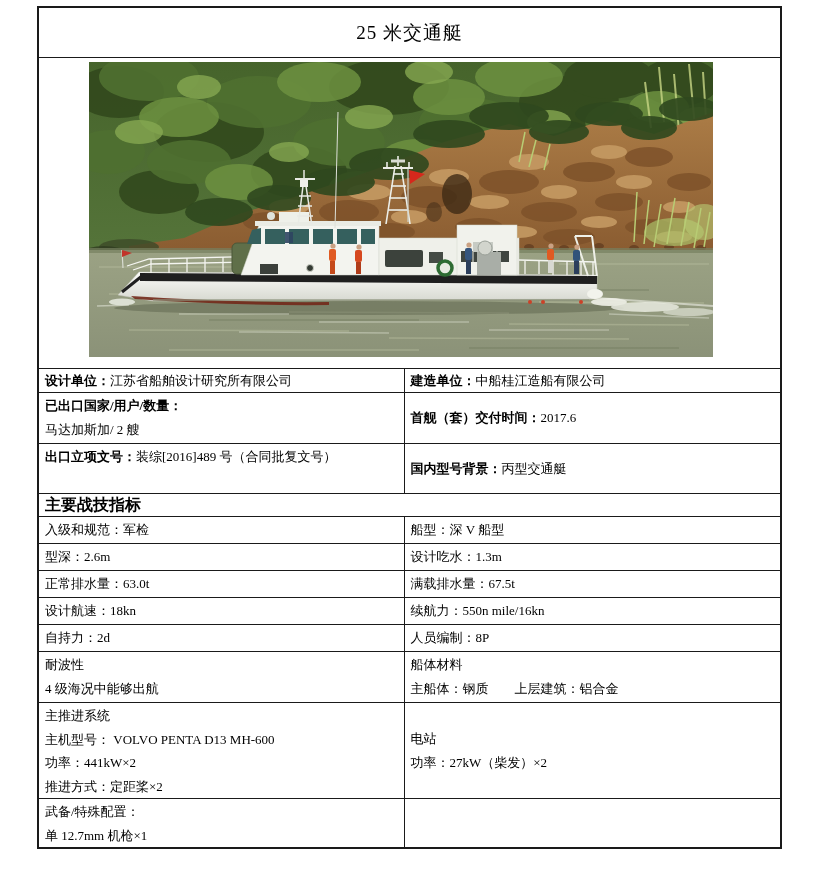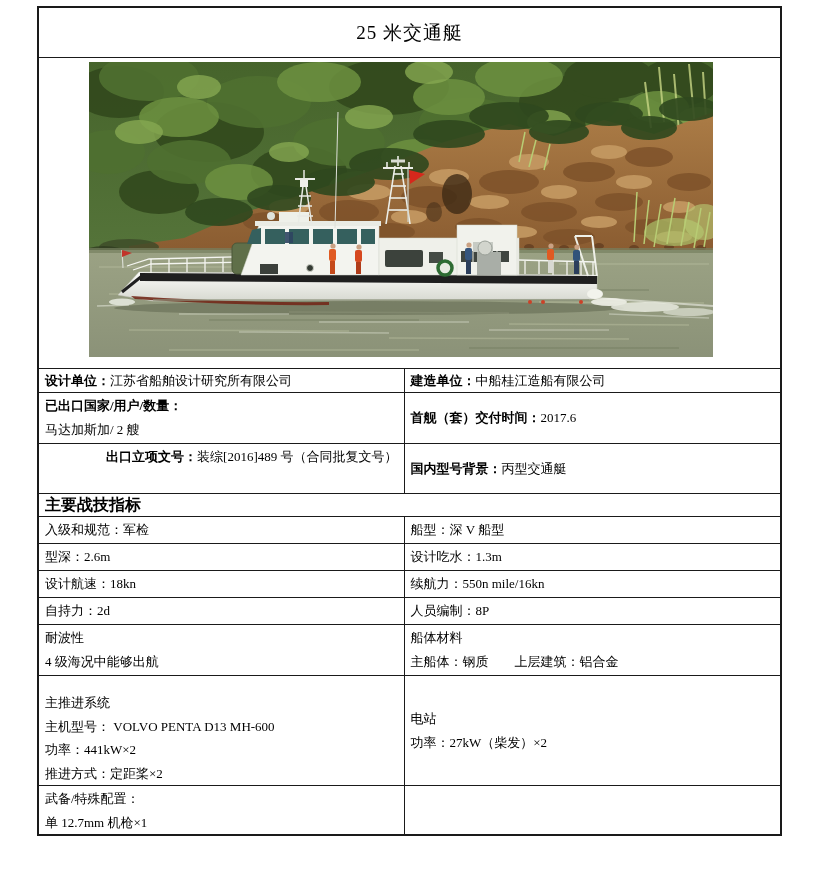--- a/index.html
+++ b/index.html
@@ -8,27 +8,27 @@
   td{border:1.5px solid #1a1a1a;padding:0 6px;font-size:13px;vertical-align:middle;overflow:hidden;line-height:22px;}
   .b{font-weight:bold;}
   tr.title-row td{height:25px;text-align:center;font-size:19px;padding:12px;letter-spacing:1px;}
   tr.photo-row td{height:303px;padding:4px 0 3px 50px;vertical-align:top;}
   .photo-frame{width:624px;height:295px;}
   .photo-frame svg{display:block;}
   tr.r-units td{height:23px;}
   tr.r-export td{height:49px;}
   tr.r-export td.ml{vertical-align:top;padding-top:1px;line-height:24px;}
   tr.r-doc td{height:48px;}
-  tr.r-doc td.ml{vertical-align:top;padding-top:1px;line-height:24px;text-align:right;}
+  tr.r-doc td.ml{vertical-align:top;padding-top:1px;line-height:24px;}
   tr.r-intro td{height:54px;line-height:26px;padding:1px 8px;vertical-align:top;}
   tr.r-sect td{height:22px;text-align:left;font-weight:bold;font-size:16px;}
   tr.r-spec td{height:26px;}
   tr.r-spec2 td{height:49px;vertical-align:top;padding-top:1px;line-height:23.5px;}
   tr.r-prop td{height:94px;line-height:23.5px;}
-  tr.r-prop td.lt{vertical-align:top;padding-top:15px;}
+  tr.r-prop td.lt{vertical-align:top;padding-top:1px;}
   tr.r-weap td{height:46px;vertical-align:top;padding-top:1px;line-height:23.5px;}
 </style>
 </head>
 <body>
 
 <table class="doc">
   <colgroup>
       <col style="width:366px">
       <col style="width:377px">
     </colgroup>
@@ -393,20 +393,24 @@
 
   <tr class="r-spec">
     <td>入级和规范：军检</td>
     <td>船型：深 V 船型</td>
   </tr>
   <tr class="r-spec">
     <td>型深：2.6m</td>
     <td>设计吃水：1.3m</td>
   </tr>
   <tr class="r-spec">
+    <td>正常排水量：63.0t</td>
+    <td>满载排水量：67.5t</td>
+  </tr>
+  <tr class="r-spec">
     <td>设计航速：18kn</td>
     <td>续航力：550n mile/16kn</td>
   </tr>
   <tr class="r-spec">
     <td>自持力：2d</td>
     <td>人员编制：8P</td>
   </tr>
 
   <tr class="r-spec2">
     <td>

